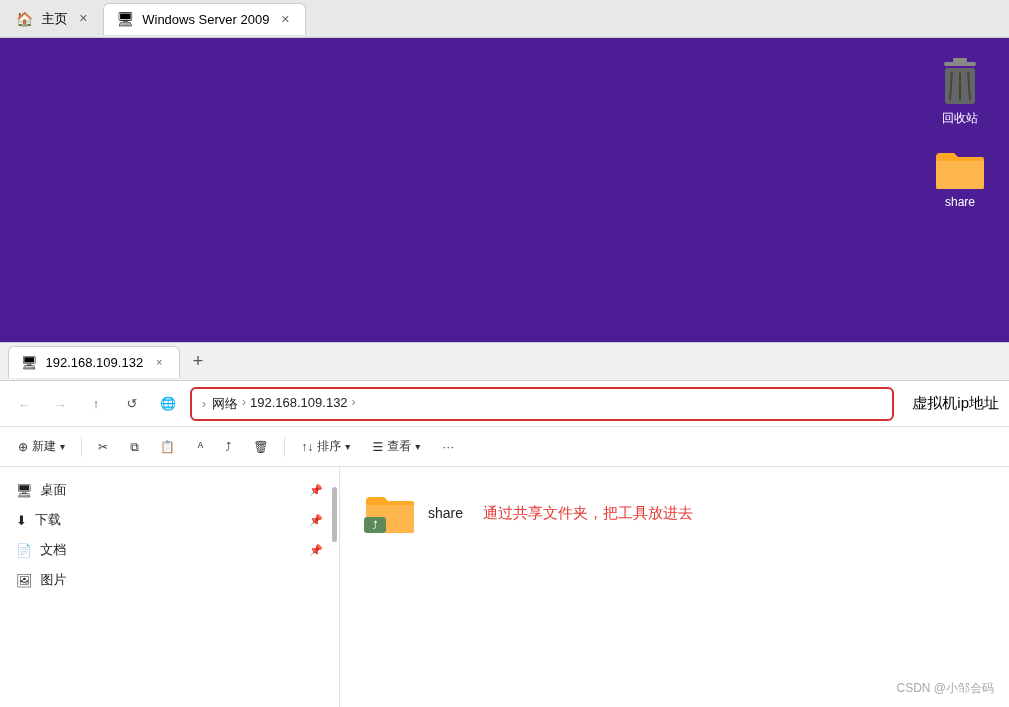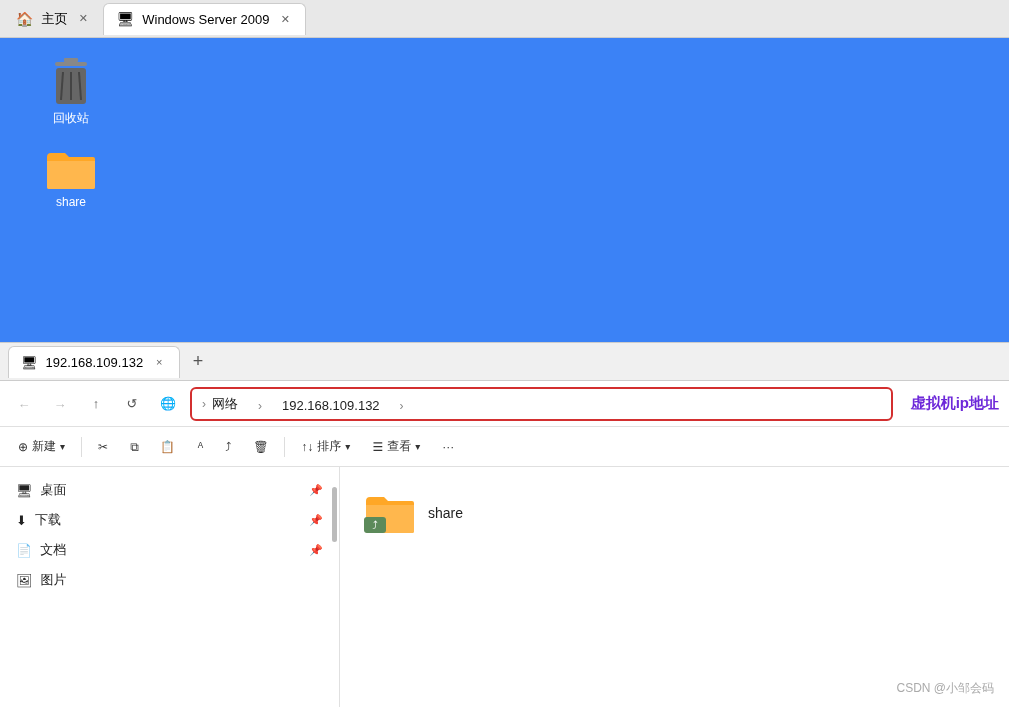--- a/index.html
+++ b/index.html
@@ -43,28 +43,28 @@
       width: 16px;
       height: 16px;
       border-radius: 3px;
     }
     .tab-icon {
       font-size: 14px;
     }
 
     
     .vm-desktop {
-      background: #3b82f6;
+      background: #4c1d95;
       width: 100%;
       height: 365px;
       position: relative;
       display: flex;
       flex-direction: column;
-      align-items: flex-start;
-      padding: 20px 36px;
+      align-items: flex-end;
+      padding: 20px 14px;
       gap: 20px;
     }
 
     .desktop-icon {
       display: flex;
       flex-direction: column;
       align-items: center;
       color: #fff;
       font-size: 12px;
       gap: 4px;
@@ -149,33 +149,33 @@
       border: 2px solid #d32f2f;
       border-radius: 6px;
       padding: 4px 10px;
       flex: 1;
       background: #fff;
       gap: 6px;
       height: 34px;
     }
     .address-breadcrumb {
       display: flex;
-      align-items: flex-end;
-      gap: 20px;
+      align-items: flex-start;
+      gap: 4px;
       font-size: 13px;
       color: #222;
     }
     .breadcrumb-sep {
       color: #888;
       font-size: 12px;
     }
     .address-annotation {
-      color: #6d28d9;
+      color: #000000;
       font-size: 15px;
-      font-weight: 700;
+      font-weight: 400;
       margin-left: 10px;
     }
 
     
     .toolbar {
       display: flex;
       align-items: center;
       padding: 4px 10px;
       gap: 6px;
       border-bottom: 1px solid #e0e0e0;
@@ -417,20 +417,21 @@
     <div class="content-area">
       <div class="content-item">
         <svg width="52" height="44" viewBox="0 0 52 44">
           <path d="M2 10 Q2 6 6 6 L20 6 L24 10 L48 10 Q50 10 50 12 L50 40 Q50 42 48 42 L4 42 Q2 42 2 40 Z" fill="#FFA726"></path>
           <path d="M2 14 L50 14 L50 40 Q50 42 48 42 L4 42 Q2 42 2 40 Z" fill="#FFB74D"></path>
 
           <rect x="0" y="26" width="22" height="16" rx="3" fill="#5C8A5A"></rect>
           <text x="11" y="38" font-size="11" fill="white" text-anchor="middle">⤴</text>
         </svg>
         <span class="content-item-label">share</span>
+        <span class="share-annotation">通过共享文件夹，把工具放进去</span>
       </div>
     </div>
   </div>
 </div>
 
 <div class="csdn-watermark">
   <span>CSDN @小邹会码</span>
 </div>
 
 </body></html>

